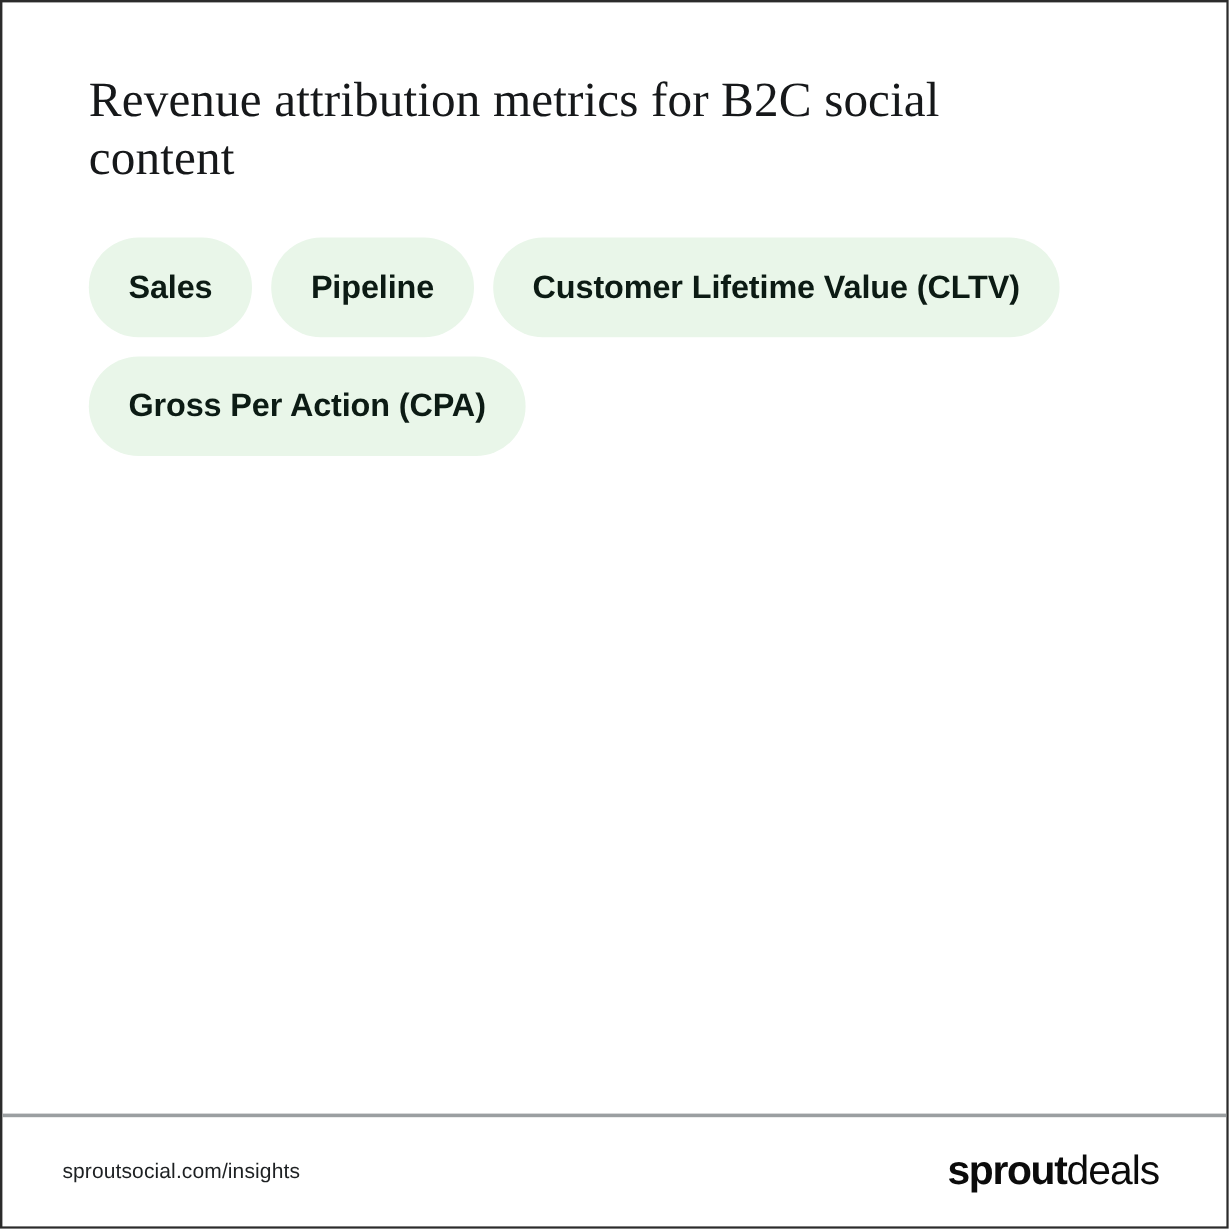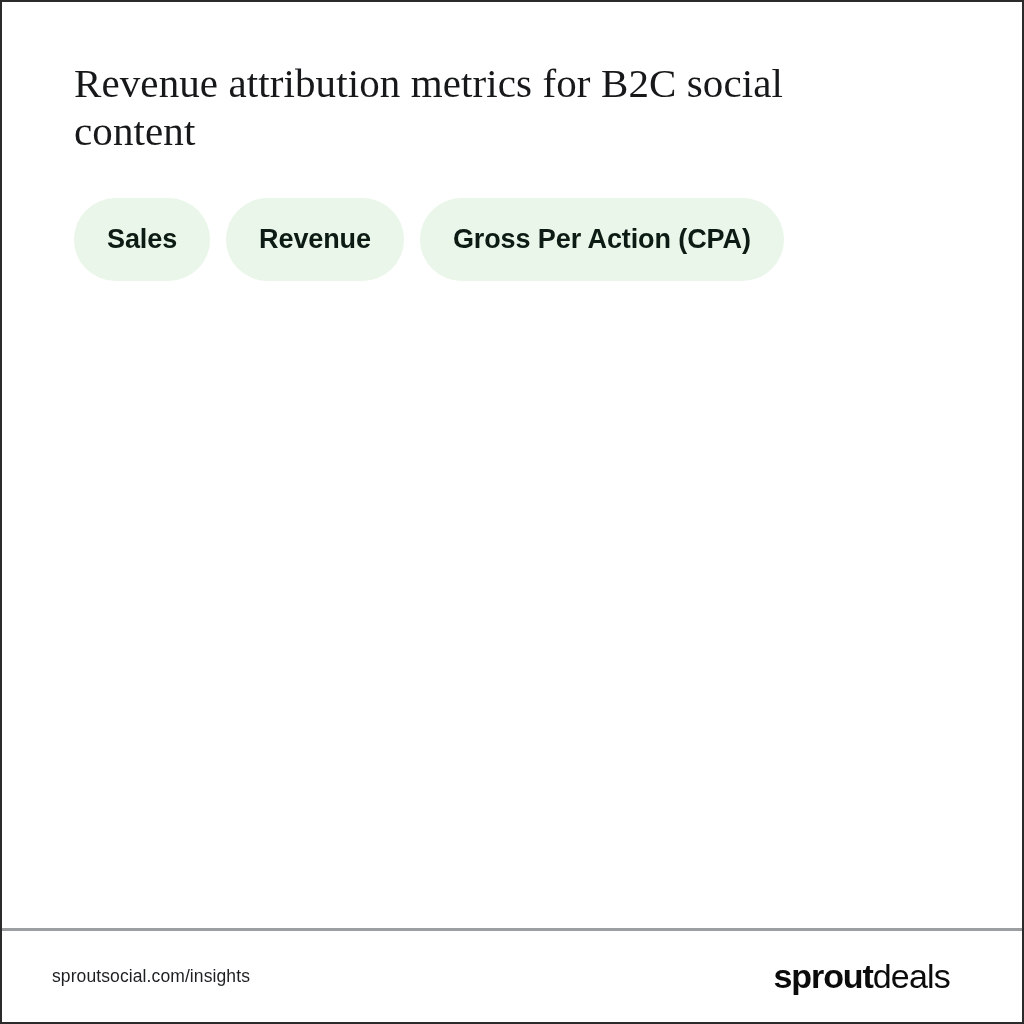--- a/index.html
+++ b/index.html
@@ -89,21 +89,21 @@
 
   .footer {
     position: absolute;
     left: 0;
     right: 0;
     top: 929px;
     bottom: 0;
     display: flex;
     align-items: center;
     justify-content: space-between;
-    padding: 0 72px 0 50px;
+    padding: 0 56px 0 50px;
     box-sizing: border-box;
   }
 
   .footer-url {
     font-family: "Liberation Sans", sans-serif;
     font-size: 17.5px;
     font-weight: 400;
     color: #1d2022;
     letter-spacing: 0.1px;
   }
@@ -124,21 +124,22 @@
 
 <div id="canvas">
 
   <div class="content">
 
     <div class="section section-b2c">
       <h2 class="heading">Revenue attribution metrics for B2C social content</h2>
 
       <div class="pill-wrap">
         <span class="pill">Sales</span>
-        <span class="pill">Revenue</span>
+        <span class="pill">Pipeline</span>
+        <span class="pill">Customer Lifetime Value (CLTV)</span>
         <span class="pill">Gross Per Action (CPA)</span>
       </div>
     </div>
 
 
   </div>
 
   <div class="footer-divider"></div>
 
   <div class="footer">

